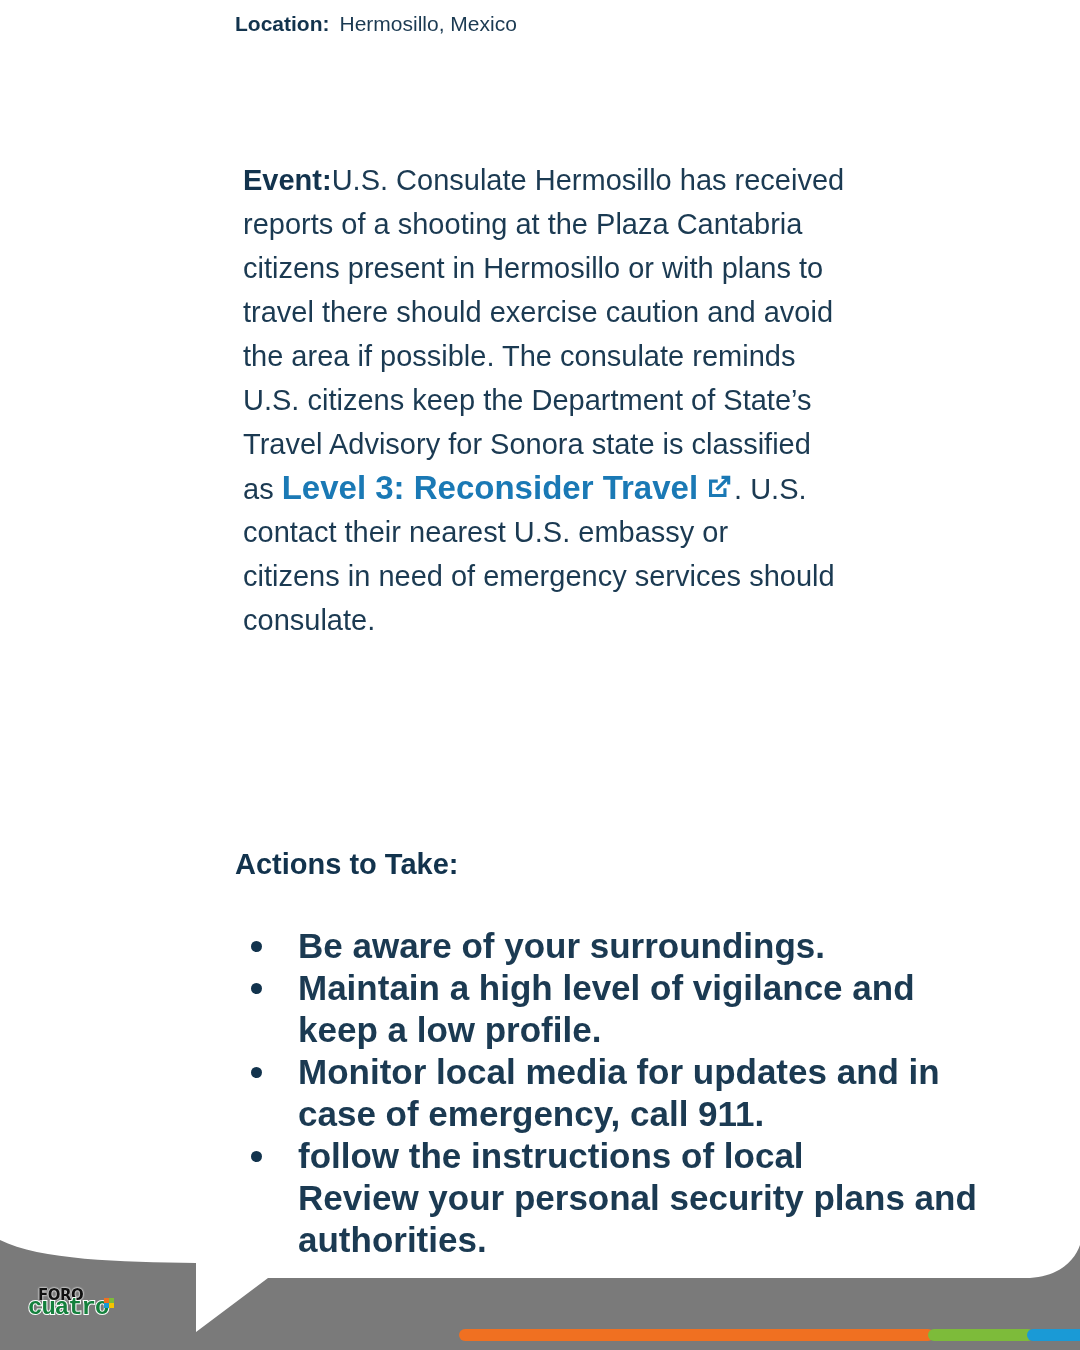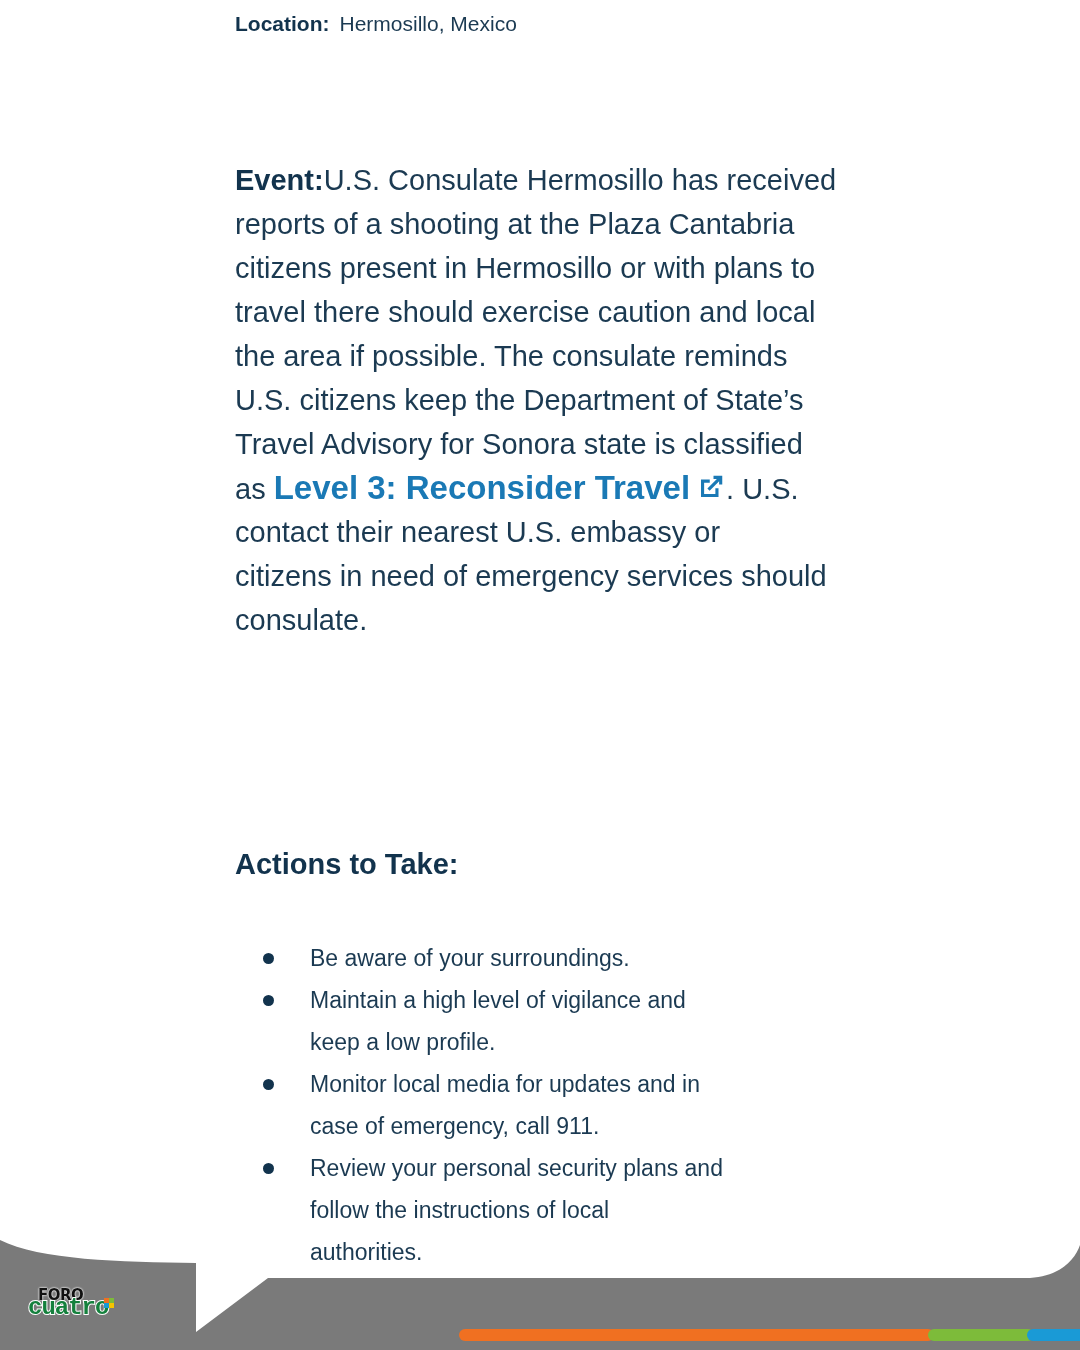--- a/index.html
+++ b/index.html
@@ -15,33 +15,33 @@
     .label-bold { font-weight: bold; color: #12334d; }
     .location {
       position: absolute; top: 6px; left: 0; white-space: nowrap;
       font-size: 21px; line-height: 36px;
     }
     .location .value { margin-left: 10px; }
     .event {
       position: absolute; top: 158px; left: 0; width: 690px;
       font-size: 29px; line-height: 44px;
     }
-    .event .line { display: block; white-space: nowrap; height: 44px; }
+    .event .line { display: block; white-space: nowrap; height: 44px; margin-left: 8px; }
     .link {
       color: #1a79b5; font-size: 33px; text-decoration: none; font-weight: bold;
     }
     .ext-icon {
       display: inline-block; width: 30px; height: 30px; vertical-align: -3px; margin-left: 6px;
     }
     .actions-title {
       position: absolute; top: 848px; left: 0; font-size: 29px; font-weight: bold; color: #12334d;
     }
     .bullets {
-      position: absolute; top: 925px; left: 0; width: 700px; margin: 12px; padding: 0; list-style: none;
-      font-size: 23px; line-height: 42px;
+      position: absolute; top: 925px; left: 0; width: 700px; margin: 0; padding: 0; list-style: none;
+      font-size: 35px; line-height: 42px; font-weight: bold;
     }
     .bullets li { position: relative; padding-left: 63px; }
     .bullets li .dot {
       position: absolute; left: 16px; top: 16px; width: 11px; height: 11px; border-radius: 50%;
       background: #12334d;
     }
     .bullets li .ln { display: block; white-space: nowrap; }
     .footer-svg { position: absolute; left: 0; top: 1220px; width: 1080px; height: 130px; }
     .logo {
       position: absolute; left: 28px; top: 1286px; width: 130px; height: 44px;
@@ -67,21 +67,21 @@
 <div class="content">
 
   <div class="location">
     <span class="label-bold">Location:</span><span class="value">Hermosillo, Mexico</span>
   </div>
 
   <div class="event">
     <span class="line"><span class="label-bold">Event:</span><span>U.S. Consulate Hermosillo has received</span></span>
     <span class="line">reports of a shooting at the Plaza Cantabria</span>
     <span class="line">citizens present in Hermosillo or with plans to</span>
-    <span class="line">travel there should exercise caution and local</span>
+    <span class="line">travel there should exercise caution and avoid</span>
     <span class="line">the area if possible.  The consulate reminds</span>
     <span class="line">U.S. citizens keep the Department of State’s</span>
     <span class="line">Travel Advisory for Sonora state is classified</span>
     <span class="line">
       <span>as </span><a class="link" href="#"><span>Level 3: Reconsider Travel</span><svg class="ext-icon" viewBox="0 0 24 24">
             <path d="M14 3h7v7h-2.5V7.3l-7.6 7.6-1.8-1.8 7.6-7.6H14z" fill="#1a79b5"></path>
             <path d="M4 6h7v2.5H6.5v9h9V13H18v7H4z" fill="#1a79b5"></path>
           </svg></a><span>.  U.S.</span>
     </span>
     <span class="line">contact their nearest U.S. embassy or</span>
@@ -101,22 +101,22 @@
       <span class="ln">Maintain a high level of vigilance and</span>
       <span class="ln">keep a low profile.</span>
     </li>
     <li>
       <span class="dot"></span>
       <span class="ln">Monitor local media for updates and in</span>
       <span class="ln">case of emergency, call 911.</span>
     </li>
     <li>
       <span class="dot"></span>
+      <span class="ln">follow the instructions of local</span>
       <span class="ln">Review your personal security plans and</span>
-      <span class="ln">follow the instructions of local</span>
       <span class="ln">authorities.</span>
     </li>
   </ul>
 </div>
 
 <svg class="footer-svg" viewBox="0 0 1080 130" preserveAspectRatio="none">
 
   <path d="M0 20 C 40 40, 120 42, 196 43 L 196 112 L 268 58 L 1030 58 C 1060 56, 1075 40, 1080 25 L 1080 130 L 0 130 Z" fill="#7a7a7a"></path>
 
   <rect x="459" y="1330" width="0" height="0" fill="none"></rect>

